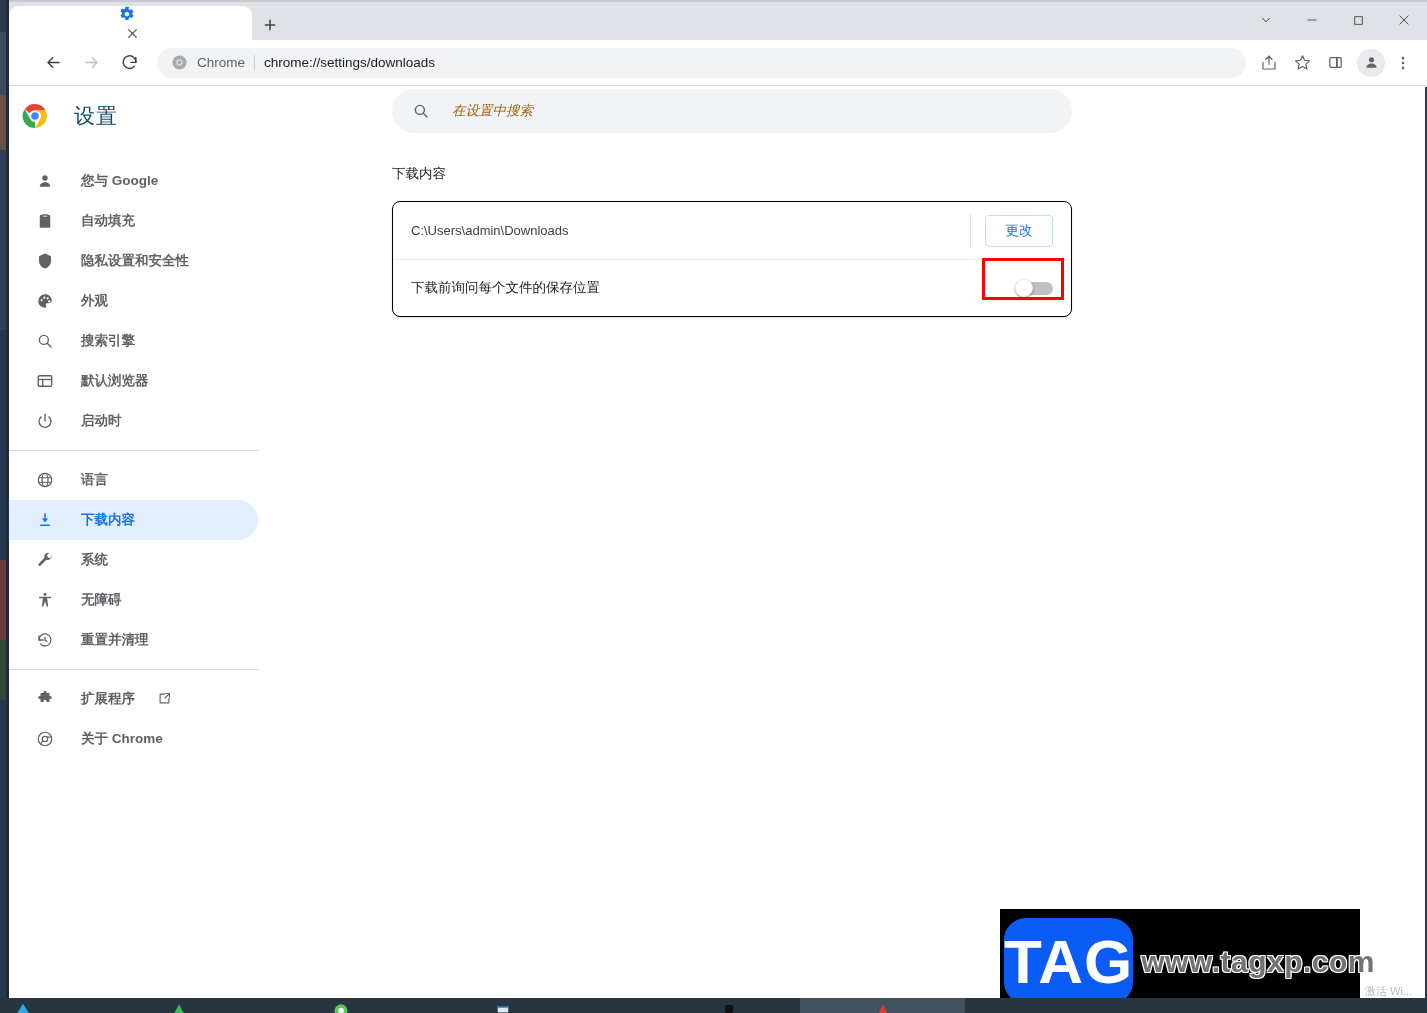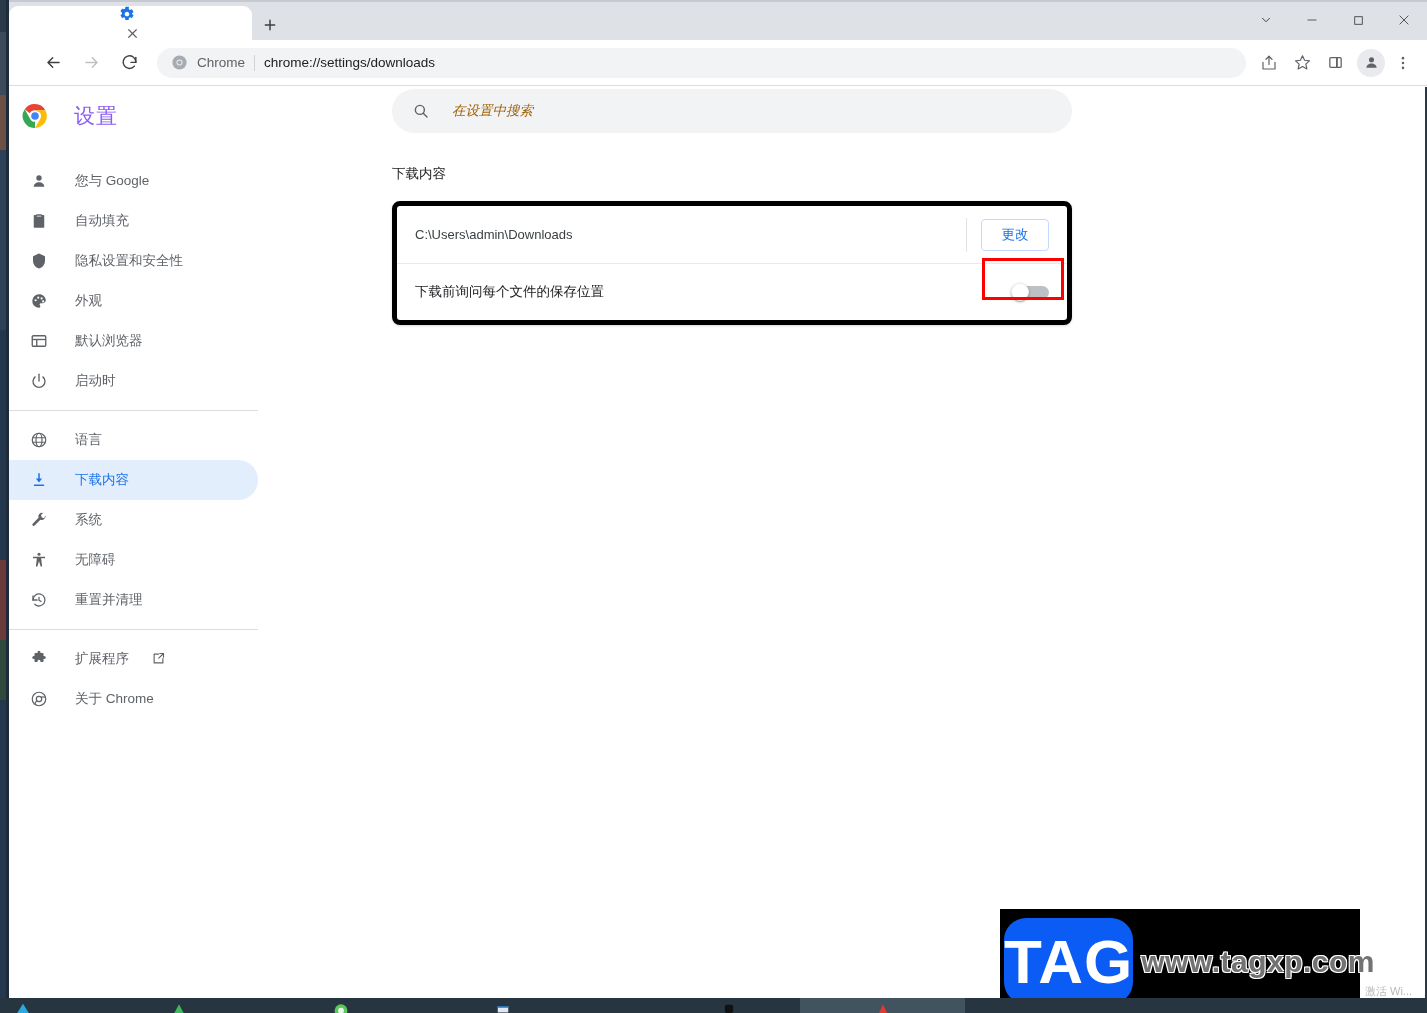--- a/index.html
+++ b/index.html
@@ -118,29 +118,30 @@
     background:#26384a; z-index:35;
   }
 
   
   .sidebar { position: absolute; left: 0; top: 0; width: 295px; height: 100%; }
   .settings-head {
     display: flex; align-items: center; height: 58px; padding-left: 13px;
   }
   .chrome-logo { width: 26px; height: 26px; flex: 0 0 26px; }
   .settings-title {
-    margin-left: 26px; font-size: 21px; color: #8b5cf6; letter-spacing: 1px;
+    margin-left: 26px; font-size: 21px; color: #0c4a6e; letter-spacing: 1px;
   }
   .nav-list { margin-top: 16px; }
   .nav-item {
     position: relative; display: flex; align-items: center;
-    height: 40px; padding-left: 20px; margin-bottom: 0;
+    height: 40px; padding-left: 26px; margin-bottom: 0;
     color: #5f6368; font-size: 13.5px;
     border-radius: 0 100px 100px 0;
     width: 249px;
+    font-weight: bold;
   }
   .nav-item .ni-icon {
     width: 20px; height: 20px; flex: 0 0 20px;
     display: flex; align-items: center; justify-content: center;
     color: #5f6368;
   }
   .nav-item .ni-label { margin-left: 26px; white-space: nowrap; }
   .nav-item.selected { background: #e3eefc; }
   .nav-item.selected .ni-icon { color: #1a73e8; }
   .nav-item.selected .ni-label { color: #1a73e8; }
@@ -160,21 +161,21 @@
   .search-ph { margin-left: 22px; font-size: 13.5px; color: #a16207; font-style: italic; }
 
   .section-title {
     position: absolute; left: 88px; top: 78px;
     font-size: 13.5px; color: #202124;
   }
 
   .card {
     position: absolute; left: 88px; top: 114px; width: 680px;
     background: #ffffff;
-    border: 5px solid #000000;
+    border: 1px solid #000000;
     border-radius: 8px;
     box-shadow: 0 1px 2px rgba(60,64,67,.12), 0 1px 3px rgba(60,64,67,.08);
   }
   .card-row {
     display: flex; align-items: center; height: 57px; padding: 0 18px 0 18px;
   }
   .card-row + .card-row { border-top: 1px solid #e8eaed; }
   .row-text { font-size: 13px; color: #3c4043; flex: 1 1 auto; }
   .row-text.cn { color: #202124; font-size: 13.5px; }
   .vsep { width: 1px; height: 34px; background: #e0e2e5; margin-right: 14px; }
@@ -421,20 +422,29 @@
               <path d="M12 3a9 9 0 1 0 0 18c1 0 1.8-.8 1.8-1.8 0-.5-.2-.9-.5-1.2-.3-.3-.5-.7-.5-1.2 0-1 .8-1.8 1.8-1.8H17c2.2 0 4-1.8 4-4 0-4.4-4-8-9-8z"></path>
               <circle cx="7.5" cy="11" r="1.4" fill="#fff"></circle>
               <circle cx="11" cy="7.5" r="1.4" fill="#fff"></circle>
               <circle cx="15.5" cy="8.5" r="1.4" fill="#fff"></circle>
               <circle cx="17.5" cy="12.5" r="1.4" fill="#fff"></circle>
             </svg>
           </span>
           <span class="ni-label">外观</span>
         </div>
 
+        <div class="nav-item">
+          <span class="ni-icon">
+            <svg viewBox="0 0 24 24" width="18" height="18" fill="none" stroke="#5f6368" stroke-width="1.9" stroke-linecap="round">
+              <circle cx="10.5" cy="10.5" r="6"></circle>
+                <path d="M15 15 L20 20"></path>
+            </svg>
+          </span>
+          <span class="ni-label">搜索引擎</span>
+        </div>
 
         <div class="nav-item">
           <span class="ni-icon">
             <svg viewBox="0 0 24 24" width="18" height="18" fill="none" stroke="#5f6368" stroke-width="1.8">
               <rect x="3" y="5" width="18" height="14" rx="1.5"></rect>
               <path d="M3 10 H21" stroke-width="1.8"></path>
               <path d="M9 10 V19" stroke-width="1.8"></path>
             </svg>
           </span>
           <span class="ni-label">默认浏览器</span>

